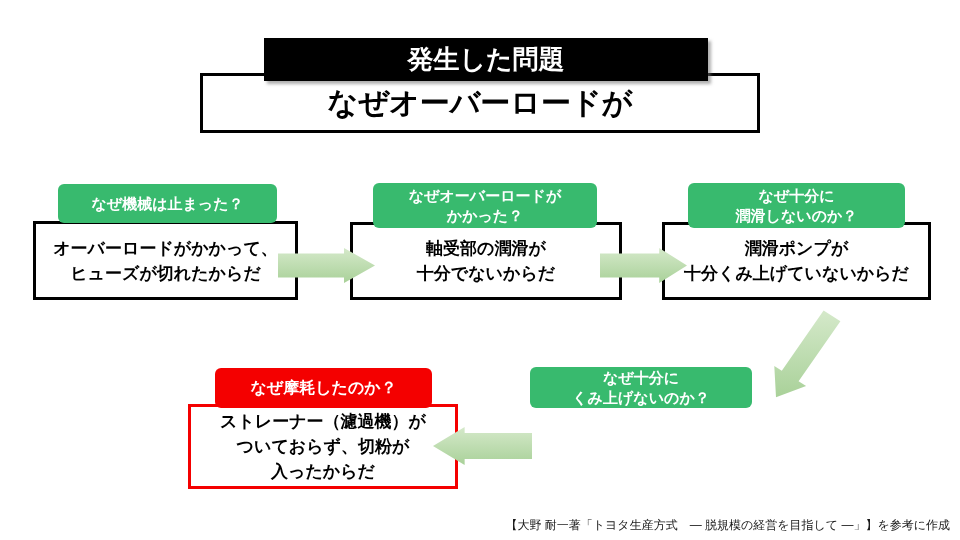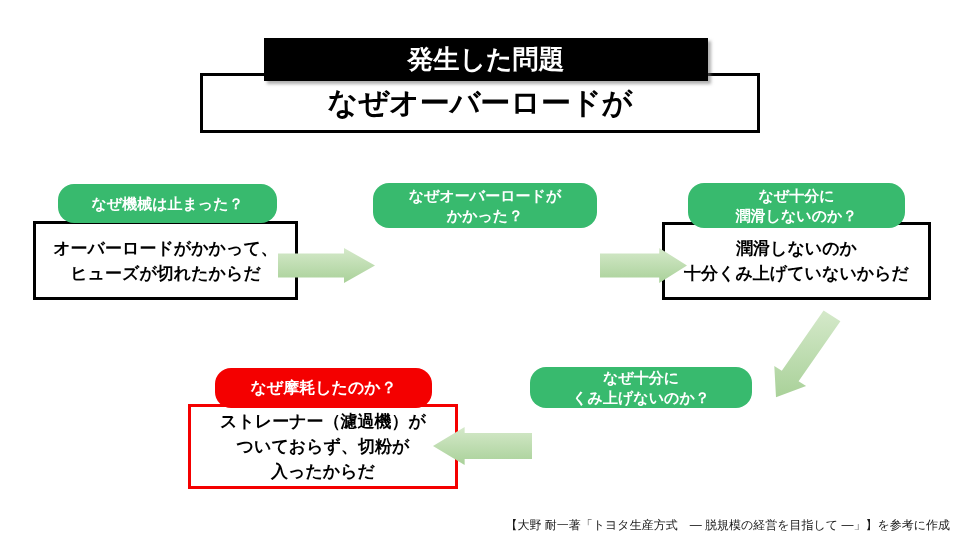--- a/index.html
+++ b/index.html
@@ -21,21 +21,21 @@
   .problem-header{
     background:var(--ink);color:#ffffff;font-weight:bold;font-size:26px;
     z-index:3;box-shadow:3px 3px 3px rgba(110,110,110,.55);
   }
   .problem-statement{
     background:#ffffff;border:3px solid var(--ink);color:var(--ink);
     font-weight:bold;font-size:30px;z-index:2;
   }
   .why-header{
     color:#ffffff;font-weight:bold;font-size:15px;line-height:20px;
-    border-radius:16px;z-index:2;
+    border-radius:6px;z-index:2;
   }
   .why-header.green{background:var(--green);}
   .why-header.red{background:var(--red);font-size:16px;}
   .why-body{
     background:#ffffff;border:3px solid var(--ink);color:var(--ink);
     font-weight:bold;font-size:17px;line-height:25px;z-index:1;
   }
   .why-body.red-border{border-color:var(--red);}
   .root-label{
     color:var(--red);font-weight:bold;font-size:12px;text-align:center;z-index:2;
@@ -64,27 +64,31 @@
   </div>
   <div class="abs center why-body pre" style="left:33px;top:221px;width:265px;height:79px;">
     <span>オーバーロードがかかって、
 ヒューズが切れたからだ</span>
   </div>
 
   <div class="abs center why-header green pre" style="left:373px;top:183px;width:224px;height:45px;">
     <span>なぜオーバーロードが
 かかった？</span>
   </div>
+  <div class="abs center why-body pre" style="left:350px;top:222px;width:272px;height:78px;">
+    <span>軸受部の潤滑が
+十分でないからだ</span>
+  </div>
 
   <div class="abs center why-header green pre" style="left:688px;top:183px;width:217px;height:45px;">
     <span>なぜ十分に
 潤滑しないのか？</span>
   </div>
   <div class="abs center why-body pre" style="left:662px;top:222px;width:269px;height:78px;">
-    <span>潤滑しないのか
+    <span>潤滑ポンプが
 十分くみ上げていないからだ</span>
   </div>
 
   <div class="abs center why-header green pre" style="left:530px;top:367px;width:222px;height:41px;">
     <span>なぜ十分に
 くみ上げないのか？</span>
   </div>
 
   <div class="abs center why-body red-border pre" style="left:188px;top:404px;width:270px;height:85px;">
     <span>ストレーナー（濾過機）が

